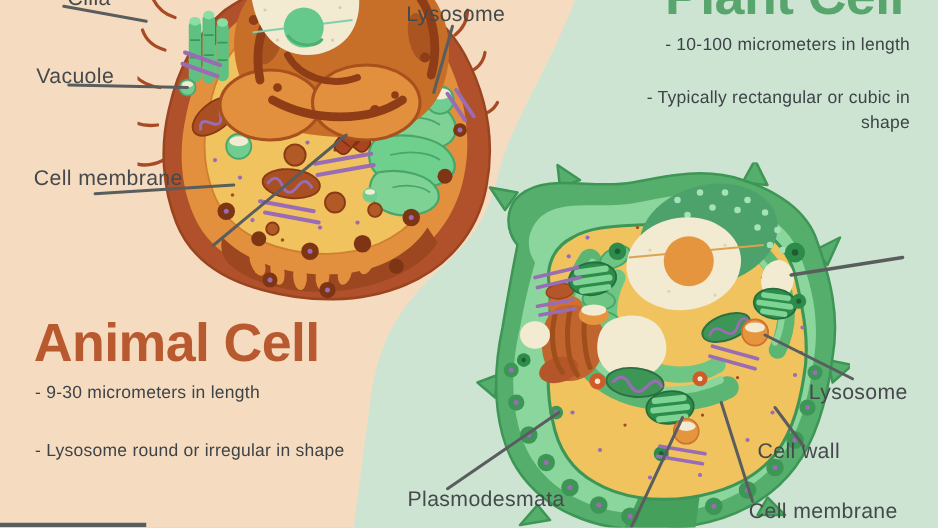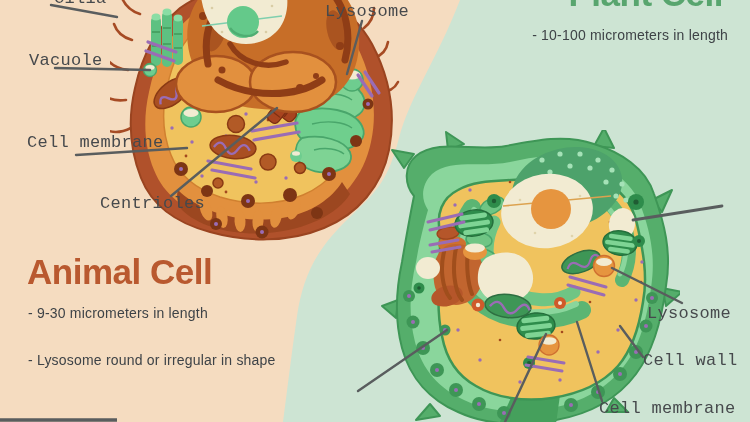--- a/index.html
+++ b/index.html
@@ -9,45 +9,45 @@
     font-family:"Liberation Sans",sans-serif;
     background:var(--bg-green,#cde4d3);
   }
   .stage svg{position:absolute;display:block;}
   .bg{left:0;top:0;}
   .cell-animal{left:110px;top:-20px;}
   .cell-plant{left:373px;top:130px;}
   .leaders{left:0;top:0;}
   .title{
     position:absolute;margin:0;font-weight:bold;line-height:1;
-    letter-spacing:-0.5px;white-space:nowrap;font-size:35px;
+    letter-spacing:-0.5px;white-space:nowrap;font-size:43px;
   }
   .title-animal{left:27px;top:254px;color:var(--animal-title,#b9592f);}
   .title-plant{right:27px;top:-24px;color:var(--plant-title,#58a56e);text-align:right;}
   .bullet{
     position:absolute;color:var(--text,#3e4347);font-size:14px;
     letter-spacing:0.2px;line-height:1.45;
   }
   .bullet.left{padding-left:17px;text-indent:-17px;}
   .b-a1{left:28px;top:303px;width:300px;}
   .b-a2{left:28px;top:350px;width:272px;}
   .b-p1{right:22px;top:25px;width:320px;text-align:right;}
   .b-p2{right:22px;top:68px;width:240px;text-align:right;line-height:1.4;}
   .lbl{
     position:absolute;color:var(--label,#46494c);font-size:17px;
-    letter-spacing:0.3px;white-space:nowrap;line-height:1.2;font-family:Liberation Mono, monospace;
+    letter-spacing:0.3px;white-space:nowrap;line-height:1.2;
   }
   .l-cilia{left:54px;top:-11px;}
   .l-lyso-a{left:325px;top:2px;}
   .l-vacuoles{left:29px;top:51px;}
   .l-cmem-a{left:27px;top:133px;}
   .l-centrioles{left:100px;top:194px;}
   .l-vacuole-p{left:669px;top:187px;}
   .l-lyso-p{left:647px;top:304px;}
-  .l-cwall{left:643px;top:351px;}
+  .l-cwall{left:606px;top:351px;}
   .l-cmem-p{left:599px;top:399px;}
   .l-plasmo{left:326px;top:390px;}
 </style>
 </head>
 <body>
 
 <div class="stage">
 
   <svg class="bg" width="750" height="422" viewBox="0 0 422">
     <rect x="0" y="0" width="750" height="422" fill="#cde4d3"></rect>
@@ -476,23 +476,24 @@
     <path d="M546,334 L505,422"></path>
     <path d="M0,420 L117,420" stroke-width="3.5" stroke-linecap="butt"></path>
   </svg>
 
   <h1 class="title title-animal">Animal Cell</h1>
   <h1 class="title title-plant">Plant Cell</h1>
 
   <div class="bullet left b-a1">- 9-30 micrometers in length</div>
   <div class="bullet left b-a2">- Lysosome round or irregular in shape</div>
   <div class="bullet b-p1">- 10-100 micrometers in length</div>
+  <div class="bullet b-p2">- Typically rectangular or cubic in shape</div>
 
   <div class="lbl l-cilia">Cilia</div>
   <div class="lbl l-lyso-a">Lysosome</div>
   <div class="lbl l-vacuoles">Vacuole</div>
   <div class="lbl l-cmem-a">Cell membrane</div>
-  <div class="lbl l-centrioles">Centrioles</div>
   <div class="lbl l-lyso-p">Lysosome</div>
   <div class="lbl l-cwall">Cell wall</div>
   <div class="lbl l-cmem-p">Cell membrane</div>
+  <div class="lbl l-plasmo">Plasmodesmata</div>
 
 </div>
 
 </body></html>

